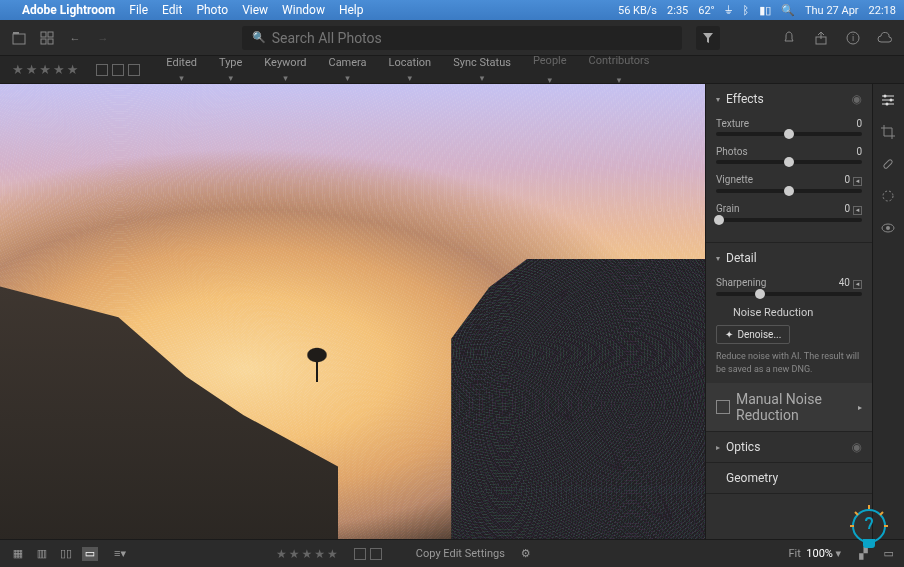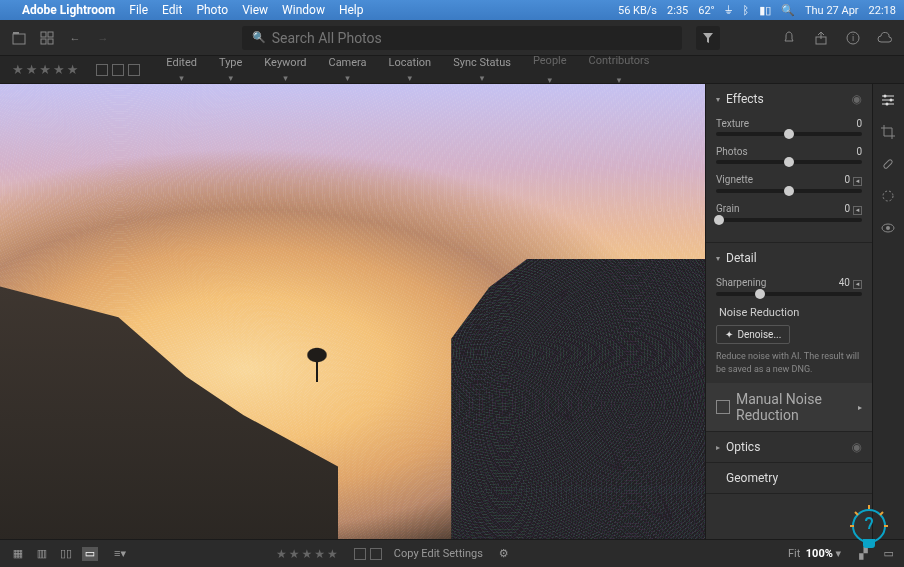--- a/index.html
+++ b/index.html
@@ -53,37 +53,37 @@
 .sec-h .tri{font-size:8px;color:#999;}
 .sec-h .title{flex:1;color:#ddd;font-size:12px;}
 .sec-h .eye{color:#666;font-size:12px;}
 .sec-body{padding:4px 10px 10px;}
 .slider-row{margin-bottom:10px;}
 .slider-top{display:flex;justify-content:space-between;font-size:10px;color:#aaa;margin-bottom:3px;}
 .slider-top .val{color:#ccc;}
 .slider-top .reset{display:inline-block;width:9px;height:9px;border:1px solid #666;margin-left:3px;font-size:7px;text-align:center;line-height:7px;}
 .track{height:4px;background:#1c1c1c;border-radius:2px;position:relative;}
 .thumb{position:absolute;top:-3px;width:10px;height:10px;border-radius:50%;background:#ccc;margin-left:-5px;cursor:pointer;}
-.sub-h{font-size:11px;color:#ccc;margin:6px 3px;}
+.sub-h{font-size:11px;color:#ccc;margin:6px 17px;}
 .denoise{display:inline-flex;align-items:center;gap:4px;border:1px solid #555;padding:3px 8px;font-size:10px;color:#ddd;cursor:pointer;border-radius:2px;}
 .hint{font-size:9px;color:#888;margin-top:6px;line-height:1.4;}
 .mnr{display:flex;align-items:center;gap:6px;background:#383838;margin:8px -10px -10px;padding:8px 10px;cursor:pointer;}
 .mnr .ico{width:14px;height:14px;border:1px solid #888;}
 .mnr .lbl{flex:1;font-size:14px;}
 .mnr .tri2{font-size:8px;}
 .bottombar{position:absolute;left:0;right:0;bottom:0;height:28px;background:#2b2b2b;border-top:1px solid #1a1a1a;display:flex;align-items:center;padding:0 10px;gap:8px;color:#999;}
 .vbtn{width:16px;height:14px;display:flex;align-items:center;justify-content:center;}
 .vbtn.active{background:#555;color:#fff;}
 .bb-stars{display:flex;gap:2px;margin-left:140px;}
 .bb-stars .star{font-size:12px;}
 .bb-flags{display:flex;gap:4px;margin-left:8px;}
-.copy{margin-left:4px;cursor:pointer;}
+.copy{margin-left:26px;cursor:pointer;}
 .gear{margin-left:8px;}
 .fit{margin-left:auto;margin-right:10px;}
-.fit b{color:#fff;font-weight:bold;}
+.fit b{color:#fff;font-weight:normal;}
 .watermark{position:absolute;right:10px;bottom:6px;display:flex;align-items:center;gap:8px;}
 .watermark .bulb{width:50px;height:60px;display:flex;align-items:center;justify-content:center;}
 .watermark .txt{font-size:42px;font-weight:700;color:#0aa3c7;letter-spacing:2px;}
 svg{display:block;}
 .panel::-webkit-scrollbar{width:0;}
 </style>
 </head>
 <body>
 
 <div class="menubar">

